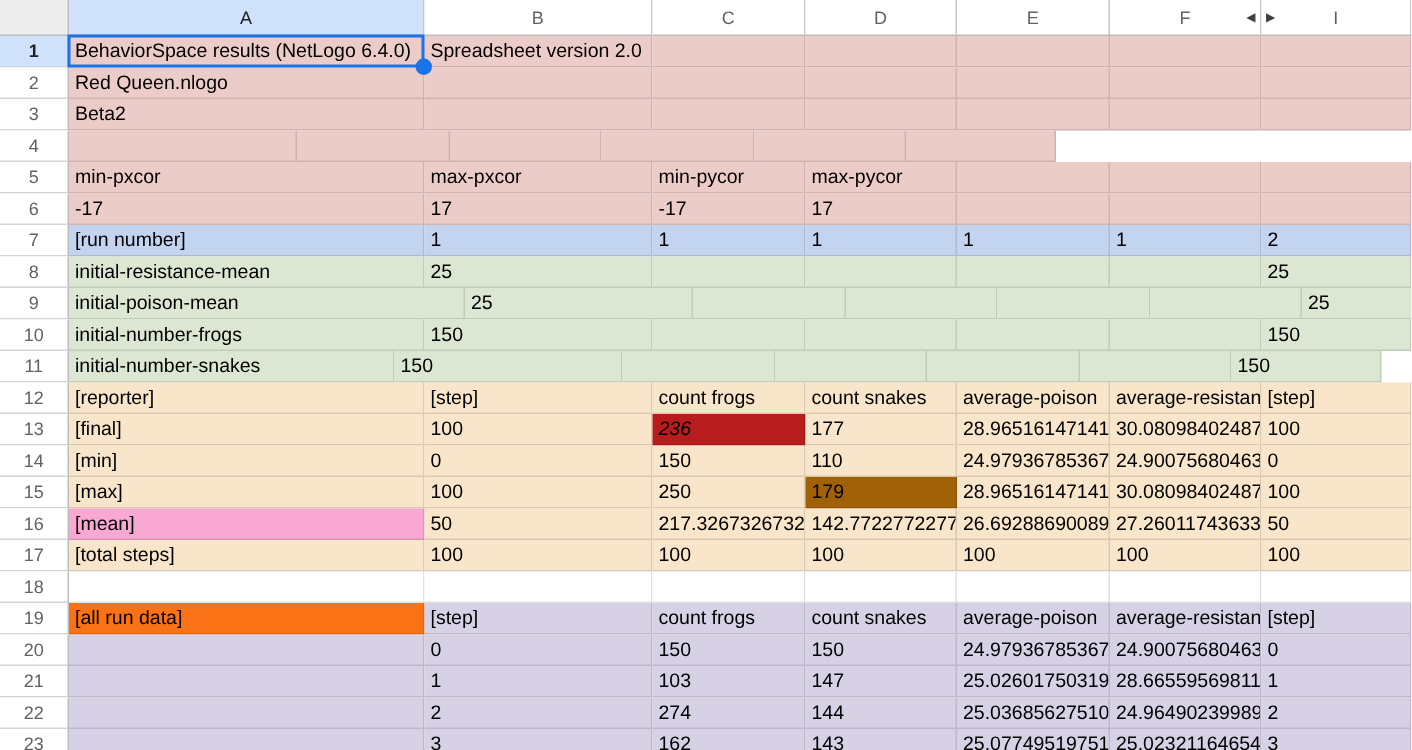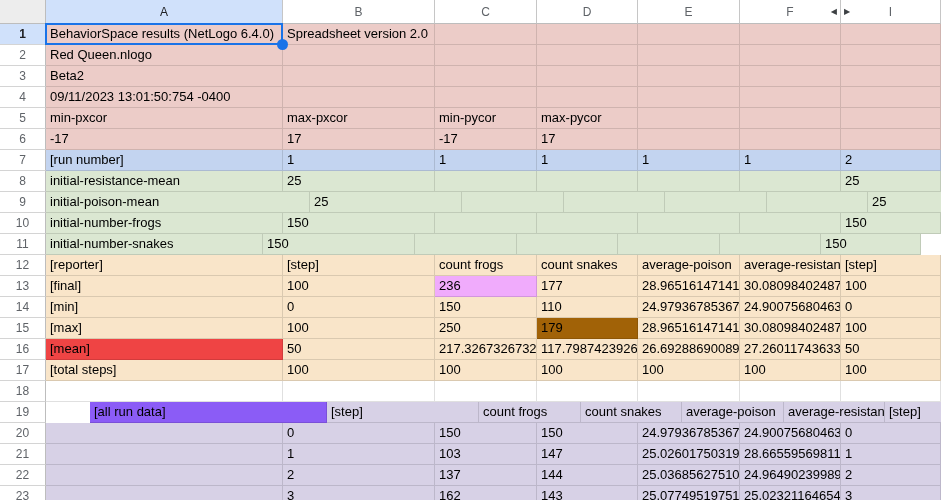--- a/index.html
+++ b/index.html
@@ -170,21 +170,20 @@
         <div class="cell" style="width: 237px; background: rgb(236, 204, 200);">Beta2</div>
         <div class="cell" style="width: 152px; background: rgb(236, 204, 200);"></div>
         <div class="cell" style="width: 102px; background: rgb(236, 204, 200);"></div>
         <div class="cell" style="width: 101px; background: rgb(236, 204, 200);"></div>
         <div class="cell" style="width: 102px; background: rgb(236, 204, 200);"></div>
         <div class="cell" style="width: 101px; background: rgb(236, 204, 200);"></div>
         <div class="cell" style="width: 100px; background: rgb(236, 204, 200);"></div>
       </div>
       <div class="grid-row">
         <div class="row-header">4</div>
-        <div class="cell" style="width: 237px; background: rgb(236, 204, 200);">09/11/2023 13:01:50:754 -0400</div>
         <div class="cell" style="width: 152px; background: rgb(236, 204, 200);"></div>
         <div class="cell" style="width: 102px; background: rgb(236, 204, 200);"></div>
         <div class="cell" style="width: 101px; background: rgb(236, 204, 200);"></div>
         <div class="cell" style="width: 102px; background: rgb(236, 204, 200);"></div>
         <div class="cell" style="width: 101px; background: rgb(236, 204, 200);"></div>
         <div class="cell" style="width: 100px; background: rgb(236, 204, 200);"></div>
       </div>
       <div class="grid-row">
         <div class="row-header">5</div>
         <div class="cell" style="width: 237px; background: rgb(236, 204, 200);">min-pxcor</div>
@@ -262,21 +261,21 @@
         <div class="cell" style="width: 102px; background: rgb(249, 229, 201);">count frogs</div>
         <div class="cell" style="width: 101px; background: rgb(249, 229, 201);">count snakes</div>
         <div class="cell" style="width: 102px; background: rgb(249, 229, 201);">average-poison</div>
         <div class="cell" style="width: 101px; background: rgb(249, 229, 201);">average-resistance</div>
         <div class="cell" style="width: 100px; background: rgb(249, 229, 201);">[step]</div>
       </div>
       <div class="grid-row">
         <div class="row-header">13</div>
         <div class="cell" style="width: 237px; background: rgb(249, 229, 201);">[final]</div>
         <div class="cell" style="width: 152px; background: rgb(249, 229, 201);">100</div>
-        <div class="cell" style="width: 102px; background: #f0abfc;">236</div>
+        <div class="cell" style="width: 102px; background: #b91c1c; font-style: italic;">236</div>
         <div class="cell" style="width: 101px; background: rgb(249, 229, 201);">177</div>
         <div class="cell" style="width: 102px; background: rgb(249, 229, 201);">28.96516147141</div>
         <div class="cell" style="width: 101px; background: rgb(249, 229, 201);">30.08098402487</div>
         <div class="cell" style="width: 100px; background: rgb(249, 229, 201);">100</div>
       </div>
       <div class="grid-row">
         <div class="row-header">14</div>
         <div class="cell" style="width: 237px; background: rgb(249, 229, 201);">[min]</div>
         <div class="cell" style="width: 152px; background: rgb(249, 229, 201);">0</div>
         <div class="cell" style="width: 102px; background: rgb(249, 229, 201);">150</div>
@@ -290,24 +289,24 @@
         <div class="cell" style="width: 237px; background: rgb(249, 229, 201);">[max]</div>
         <div class="cell" style="width: 152px; background: rgb(249, 229, 201);">100</div>
         <div class="cell" style="width: 102px; background: rgb(249, 229, 201);">250</div>
         <div class="cell" style="width: 101px; background: #a16207;">179</div>
         <div class="cell" style="width: 102px; background: rgb(249, 229, 201);">28.96516147141</div>
         <div class="cell" style="width: 101px; background: rgb(249, 229, 201);">30.08098402487</div>
         <div class="cell" style="width: 100px; background: rgb(249, 229, 201);">100</div>
       </div>
       <div class="grid-row">
         <div class="row-header">16</div>
-        <div class="cell" style="width: 237px; background: #ef4444;">[mean]</div>
+        <div class="cell" style="width: 237px; background: #f9a8d4;">[mean]</div>
         <div class="cell" style="width: 152px; background: rgb(249, 229, 201);">50</div>
         <div class="cell" style="width: 102px; background: rgb(249, 229, 201);">217.3267326732</div>
-        <div class="cell" style="width: 101px; background: rgb(249, 229, 201);">117.7987423926</div>
+        <div class="cell" style="width: 101px; background: rgb(249, 229, 201);">142.7722772277</div>
         <div class="cell" style="width: 102px; background: rgb(249, 229, 201);">26.69288690089</div>
         <div class="cell" style="width: 101px; background: rgb(249, 229, 201);">27.26011743633</div>
         <div class="cell" style="width: 100px; background: rgb(249, 229, 201);">50</div>
       </div>
       <div class="grid-row">
         <div class="row-header">17</div>
         <div class="cell" style="width: 237px; background: rgb(249, 229, 201);">[total steps]</div>
         <div class="cell" style="width: 152px; background: rgb(249, 229, 201);">100</div>
         <div class="cell" style="width: 102px; background: rgb(249, 229, 201);">100</div>
         <div class="cell" style="width: 101px; background: rgb(249, 229, 201);">100</div>
@@ -320,21 +319,21 @@
         <div class="cell" style="width: 237px; background: rgb(255, 255, 255);"></div>
         <div class="cell" style="width: 152px; background: rgb(255, 255, 255);"></div>
         <div class="cell" style="width: 102px; background: rgb(255, 255, 255);"></div>
         <div class="cell" style="width: 101px; background: rgb(255, 255, 255);"></div>
         <div class="cell" style="width: 102px; background: rgb(255, 255, 255);"></div>
         <div class="cell" style="width: 101px; background: rgb(255, 255, 255);"></div>
         <div class="cell" style="width: 100px; background: rgb(255, 255, 255);"></div>
       </div>
       <div class="grid-row">
         <div class="row-header">19</div>
-        <div class="cell" style="width: 237px; background: #8b5cf6; margin-left: 44px;">[all run data]</div>
+        <div class="cell" style="width: 237px; background: #f97316;">[all run data]</div>
         <div class="cell" style="width: 152px; background: rgb(215, 209, 230);">[step]</div>
         <div class="cell" style="width: 102px; background: rgb(215, 209, 230);">count frogs</div>
         <div class="cell" style="width: 101px; background: rgb(215, 209, 230);">count snakes</div>
         <div class="cell" style="width: 102px; background: rgb(215, 209, 230);">average-poison</div>
         <div class="cell" style="width: 101px; background: rgb(215, 209, 230);">average-resistance</div>
         <div class="cell" style="width: 100px; background: rgb(215, 209, 230);">[step]</div>
       </div>
       <div class="grid-row">
         <div class="row-header">20</div>
         <div class="cell" style="width: 237px; background: rgb(215, 209, 230);"></div>
@@ -352,21 +351,21 @@
         <div class="cell" style="width: 102px; background: rgb(215, 209, 230);">103</div>
         <div class="cell" style="width: 101px; background: rgb(215, 209, 230);">147</div>
         <div class="cell" style="width: 102px; background: rgb(215, 209, 230);">25.02601750319</div>
         <div class="cell" style="width: 101px; background: rgb(215, 209, 230);">28.66559569811</div>
         <div class="cell" style="width: 100px; background: rgb(215, 209, 230);">1</div>
       </div>
       <div class="grid-row">
         <div class="row-header">22</div>
         <div class="cell" style="width: 237px; background: rgb(215, 209, 230);"></div>
         <div class="cell" style="width: 152px; background: rgb(215, 209, 230);">2</div>
-        <div class="cell" style="width: 102px; background: rgb(215, 209, 230);">137</div>
+        <div class="cell" style="width: 102px; background: rgb(215, 209, 230);">274</div>
         <div class="cell" style="width: 101px; background: rgb(215, 209, 230);">144</div>
         <div class="cell" style="width: 102px; background: rgb(215, 209, 230);">25.03685627510</div>
         <div class="cell" style="width: 101px; background: rgb(215, 209, 230);">24.96490239989</div>
         <div class="cell" style="width: 100px; background: rgb(215, 209, 230);">2</div>
       </div>
       <div class="grid-row">
         <div class="row-header">23</div>
         <div class="cell" style="width: 237px; background: rgb(215, 209, 230);"></div>
         <div class="cell" style="width: 152px; background: rgb(215, 209, 230);">3</div>
         <div class="cell" style="width: 102px; background: rgb(215, 209, 230);">162</div>

